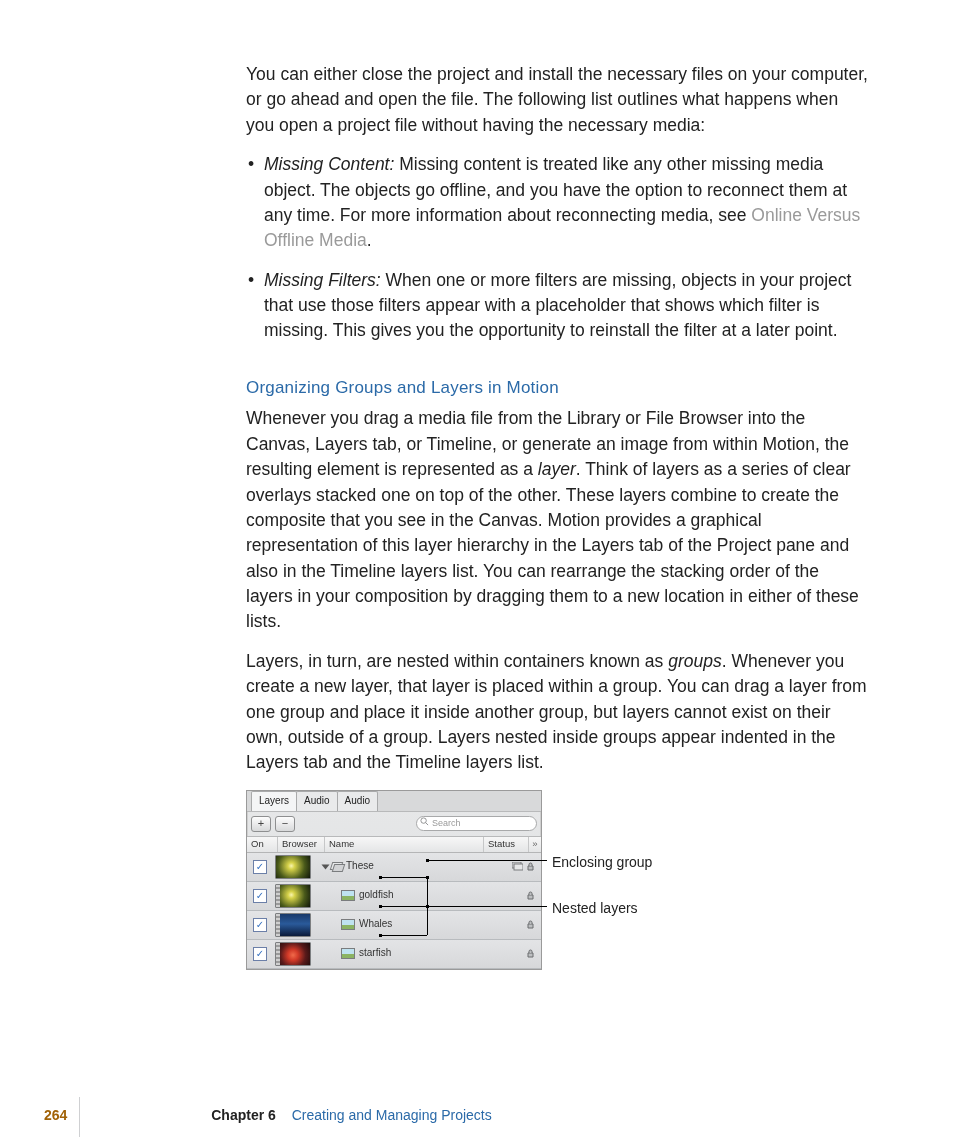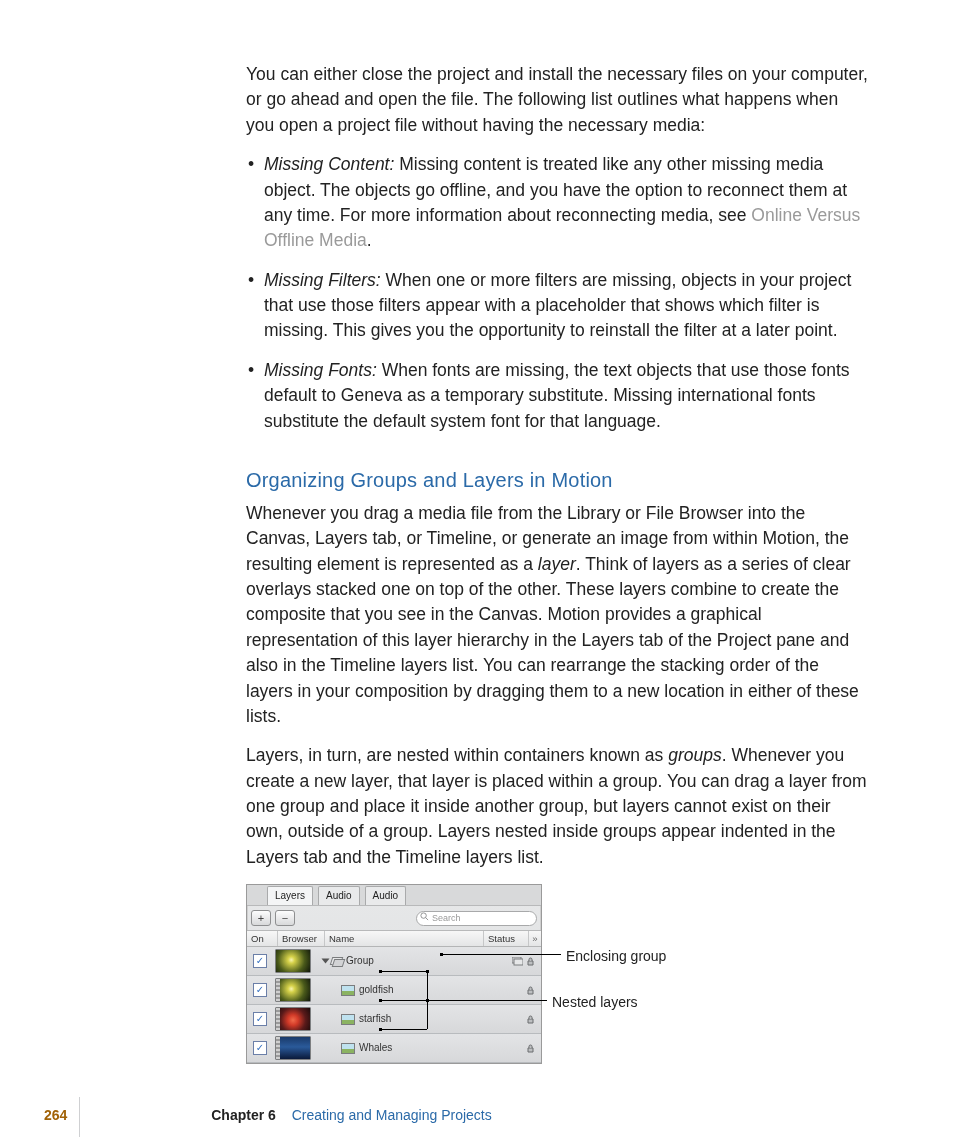--- a/index.html
+++ b/index.html
@@ -4,26 +4,26 @@
 <style>
 html,body{margin:0;padding:0;background:#fff;font-family:"Myriad Pro","Segoe UI","Helvetica Neue",Arial,sans-serif;color:#222;font-size:17.5px;line-height:1.45}
 .page{width:954px;height:1145px;position:relative;box-sizing:border-box;padding:62px 86px 0 86px}
 .content{margin-left:160px;margin-right:0}
 .para{margin:0 0 14px 0}
 .bullets{list-style:none;padding:0;margin:0 0 28px 0}
 .bullets li{position:relative;padding-left:18px;margin-bottom:14px}
 .bullets li::before{content:"•";position:absolute;left:2px;top:0;color:#222}
 .term{font-style:italic}
 .link{color:#9a9a9a}
-h2.section{color:#2b6aa8;font-weight:400;font-size:20px;margin:32px 0 6px 0;letter-spacing:.2px}
+h2.section{color:#2b6aa8;font-weight:400;font-size:17px;margin:32px 0 6px 0;letter-spacing:.2px}
 .inline-italic{font-style:italic}
 
 .panel-wrap{position:relative;margin-top:6px}
 .panel{width:294px;background:linear-gradient(#e7e8e9,#dcdedf);border:1px solid #9a9a9a;font-size:10px;box-shadow:0 0 0 1px #cfcfcf inset}
-.tabs{display:flex;align-items:flex-end;height:20px;background:#d8d9da;border-bottom:1px solid #b8b9ba;padding-left:20px;gap:6px}
+.tabs{display:flex;align-items:flex-end;height:20px;background:#d8d9da;border-bottom:1px solid #b8b9ba;padding-left:4px;gap:0}
 .tab{padding:2px 7px;border:1px solid #a9aaab;border-bottom:none;background:#e9eaeb;font-size:10px;border-radius:2px 2px 0 0;margin-right:-1px}
 .tab.active{background:#f4f5f6}
 .toolbar{display:flex;align-items:center;height:20px;padding:2px 4px;gap:4px;border-bottom:1px solid #b8b9ba}
 .btn{width:18px;height:14px;border:1px solid #8e8f90;border-radius:3px;background:linear-gradient(#fdfdfd,#d8d9da);display:flex;align-items:center;justify-content:center;font-size:11px;line-height:1;color:#444}
 .search{margin-left:auto;display:flex;border:1px solid #a8a9aa;border-radius:8px;background:#fff;height:13px;padding:0 6px 0 3px;width:110px}
 .search svg{width:9px;height:9px;margin-right:3px}
 .search-text{color:#9a9a9a;font-size:9px}
 .headers{display:flex;background:linear-gradient(#f7f7f7,#e4e5e6);border-bottom:1px solid #b4b5b6;height:15px;font-size:9.5px;color:#333}
 .col-on{width:26px;border-right:1px solid #c6c7c8;padding-left:4px;display:flex;align-items:center}
 .col-prev{width:42px;border-right:1px solid #c6c7c8;padding-left:4px;display:flex;align-items:center}
@@ -71,23 +71,20 @@
 
     <p class="para">You can either close the project and install the necessary files on your computer, or go ahead and open the file. The following list outlines what happens when you open a project file without having the necessary media:</p>
 
     <ul class="bullets">
       <li>
         <span class="term">Missing Content:</span><span>  Missing content is treated like any other missing media object. The objects go offline, and you have the option to reconnect them at any time. For more information about reconnecting media, see </span><span class="link">Online Versus Offline Media</span><span>.</span>
       </li>
       <li>
         <span class="term">Missing Filters:</span><span>  When one or more filters are missing, objects in your project that use those filters appear with a placeholder that shows which filter is missing. This gives you the opportunity to reinstall the filter at a later point.</span>
       </li>
-      <li>
-        <span class="term">Missing Fonts:</span><span>  When fonts are missing, the text objects that use those fonts default to Geneva as a temporary substitute. Missing international fonts substitute the default system font for that language.</span>
-      </li>
     </ul>
 
     <h2 class="section">Organizing Groups and Layers in Motion</h2>
     <p class="para">
       <span>Whenever you drag a media file from the Library or File Browser into the Canvas, Layers tab, or Timeline, or generate an image from within Motion, the resulting element is represented as a </span><span class="inline-italic">layer</span><span>. Think of layers as a series of clear overlays stacked one on top of the other. These layers combine to create the composite that you see in the Canvas. Motion provides a graphical representation of this layer hierarchy in the Layers tab of the Project pane and also in the Timeline layers list. You can rearrange the stacking order of the layers in your composition by dragging them to a new location in either of these lists.</span>
     </p>
     <p class="para">
       <span>Layers, in turn, are nested within containers known as </span><span class="inline-italic">groups</span><span>. Whenever you create a new layer, that layer is placed within a group. You can drag a layer from one group and place it inside another group, but layers cannot exist on their own, outside of a group. Layers nested inside groups appear indented in the Layers tab and the Timeline layers list.</span>
     </p>
 
@@ -120,21 +117,21 @@
         <div class="row">
           <div class="cell-on">
               <span class="chk"></span>
             </div>
           <div class="cell-prev">
               <span class="thumb green"></span>
             </div>
           <div class="cell-name" style="padding-left:6px">
             <span class="tri"></span>
             <span class="ico-layers"></span>
-            <span>Group</span>
+            <span>These</span>
           </div>
           <div class="cell-status">
             <svg class="stack" viewBox="0 0 11 9">
                 <rect x="0" y="0" width="9" height="6" fill="#d2d3d5" stroke="#7a7c7e"></rect>
                 <rect x="2" y="2" width="9" height="6" fill="#e6e7e8" stroke="#7a7c7e"></rect>
               </svg>
             <svg class="lock" viewBox="0 0 9 9">
                 <path d="M2 4h5v4H2z"></path>
                 <path d="M3 4V2.5a1.5 1.5 0 0 1 3 0V4" fill="none"></path>
               </svg>
@@ -160,59 +157,59 @@
                 <path d="M3 4V2.5a1.5 1.5 0 0 1 3 0V4" fill="none"></path>
               </svg>
             </div>
         </div>
 
         <div class="row">
           <div class="cell-on">
               <span class="chk"></span>
             </div>
           <div class="cell-prev">
+              <span class="thumb blue">
+                <span class="disc"></span>
+              </span>
+            </div>
+          <div class="cell-name" style="padding-left:24px">
+            <span class="ico-img"></span>
+            <span>Whales</span>
+          </div>
+          <div class="cell-status">
+              <svg class="lock" viewBox="0 0 9 9">
+                <path d="M2 4h5v4H2z"></path>
+                <path d="M3 4V2.5a1.5 1.5 0 0 1 3 0V4" fill="none"></path>
+              </svg>
+            </div>
+        </div>
+
+        <div class="row">
+          <div class="cell-on">
+              <span class="chk"></span>
+            </div>
+          <div class="cell-prev">
               <span class="thumb red">
                 <span class="disc"></span>
               </span>
             </div>
           <div class="cell-name" style="padding-left:24px">
             <span class="ico-img"></span>
             <span>starfish</span>
           </div>
           <div class="cell-status">
               <svg class="lock" viewBox="0 0 9 9">
                 <path d="M2 4h5v4H2z"></path>
                 <path d="M3 4V2.5a1.5 1.5 0 0 1 3 0V4" fill="none"></path>
               </svg>
             </div>
         </div>
-
-        <div class="row">
-          <div class="cell-on">
-              <span class="chk"></span>
-            </div>
-          <div class="cell-prev">
-              <span class="thumb blue">
-                <span class="disc"></span>
-              </span>
-            </div>
-          <div class="cell-name" style="padding-left:24px">
-            <span class="ico-img"></span>
-            <span>Whales</span>
-          </div>
-          <div class="cell-status">
-              <svg class="lock" viewBox="0 0 9 9">
-                <path d="M2 4h5v4H2z"></path>
-                <path d="M3 4V2.5a1.5 1.5 0 0 1 3 0V4" fill="none"></path>
-              </svg>
-            </div>
-        </div>
       </div>
 
-      <div class="callout" style="left:320px;top:62px">
+      <div class="callout" style="left:306px;top:62px">
         <div class="line" style="left:-125px;top:8px;width:120px"></div>
         <span>Enclosing group</span>
       </div>
       <div class="callout" style="left:306px;top:108px">
         <div class="line" style="left:-125px;top:8px;width:120px"></div>
         <div class="line" style="left:-125px;top:-21px;width:1px;height:58px;background:#000"></div>
         <div class="line" style="left:-172px;top:-21px;width:47px"></div>
         <div class="line" style="left:-172px;top:8px;width:47px"></div>
         <div class="line" style="left:-172px;top:37px;width:47px"></div>
         <span>Nested layers</span>

